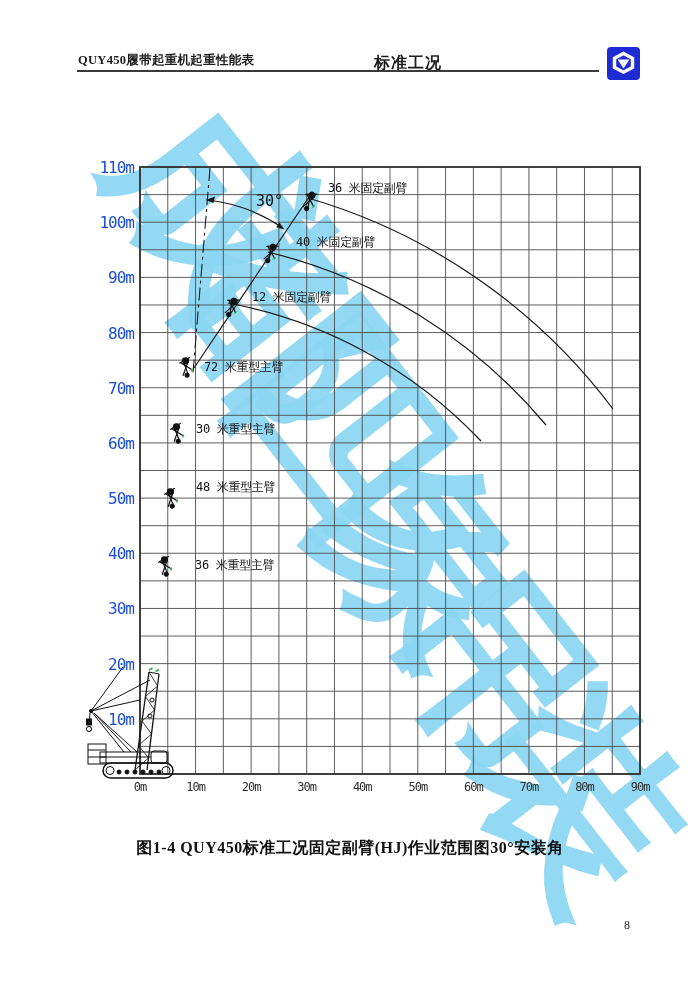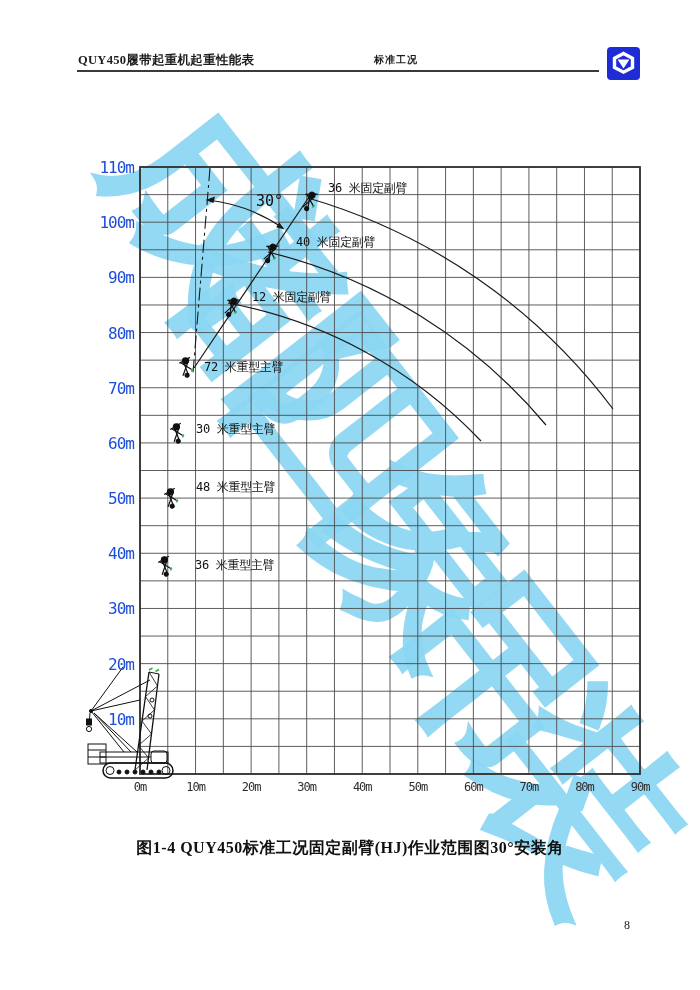--- a/index.html
+++ b/index.html
@@ -1,20 +1,20 @@
 <!DOCTYPE html>
 <html><head>
 <meta charset="utf-8">
 <style>
   html,body{margin:0;padding:0;background:#e8e8e8;}
   .page{position:relative;width:700px;height:990px;background:#ffffff;overflow:hidden;
         font-family:"Liberation Serif","DejaVu Serif",serif;}
   
   .hdr-left{position:absolute;left:78px;top:52px;font-size:12.5px;font-weight:bold;color:#1c1c1c;letter-spacing:.3px;}
-  .hdr-center{position:absolute;left:374px;top:53px;font-size:10px;font-weight:bold;color:#1c1c1c;letter-spacing:1px;}
+  .hdr-center{position:absolute;left:374px;top:53px;font-size:16px;font-weight:bold;color:#1c1c1c;letter-spacing:1px;}
   .hdr-rule{position:absolute;left:77px;top:70px;width:522px;height:2px;background:#3a3a3a;}
   .logo{position:absolute;left:607px;top:47px;width:33px;height:33px;}
   
   .wm-char{position:absolute;font-size:200px;line-height:1;color:#8bd6f2;opacity:.92;
            font-weight:bold;transform:translate(-50%,-50%) rotate(52deg);z-index:1;
            font-family:"Liberation Serif","DejaVu Serif",serif;pointer-events:none;}
   
   #chart-svg{position:absolute;left:0;top:0;z-index:2;}
   .lbl{position:absolute;z-index:3;color:#101010;font-family:"DejaVu Sans Mono","DejaVu Sans",monospace;
        font-size:12px;white-space:nowrap;letter-spacing:-0.3px;}

